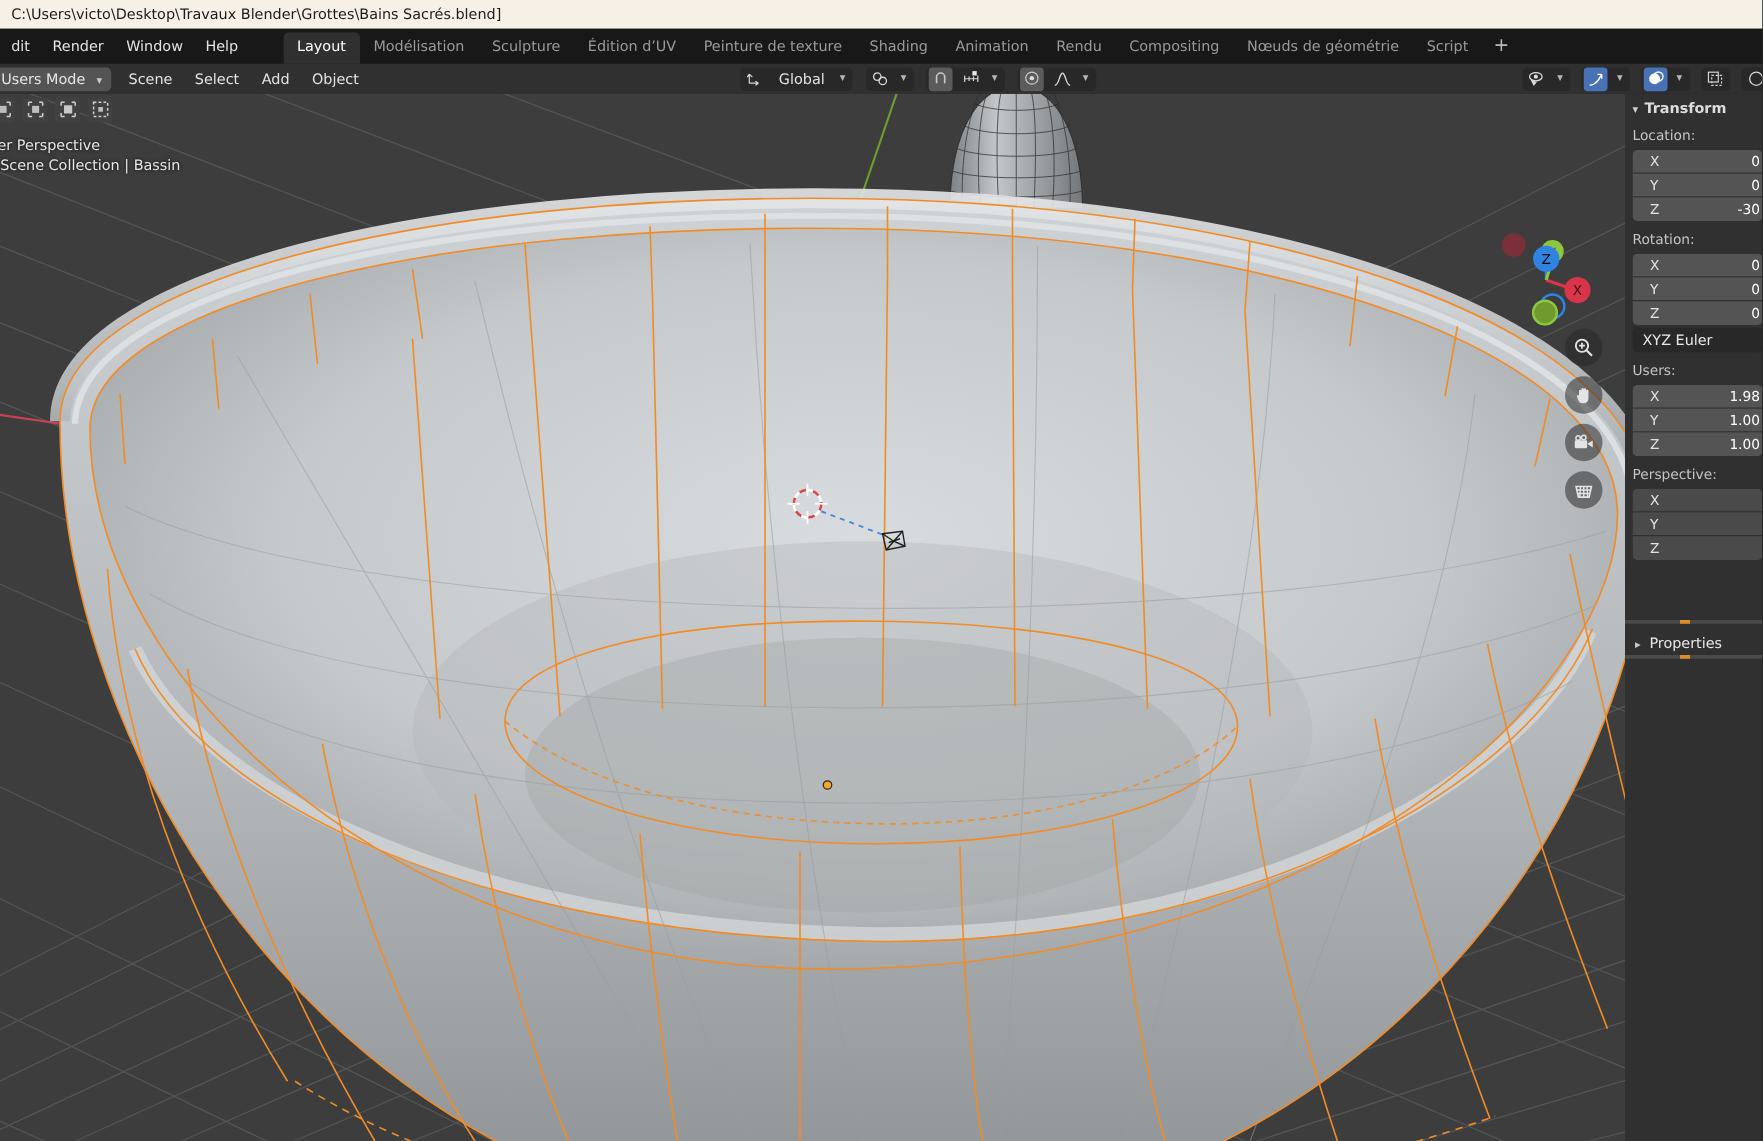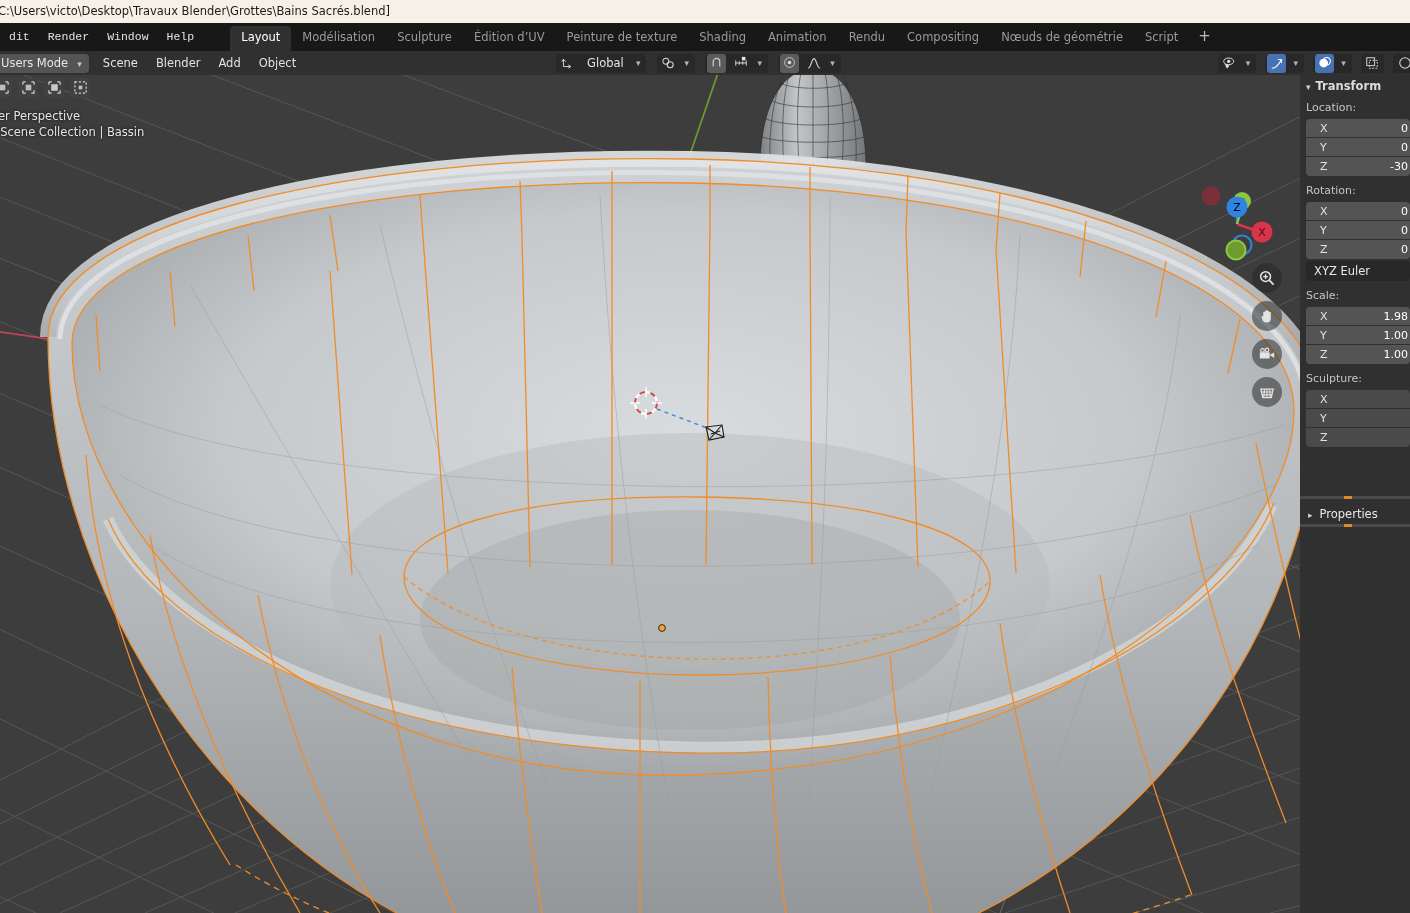--- a/index.html
+++ b/index.html
@@ -9,30 +9,30 @@
     font-family:"DejaVu Sans", sans-serif;
     -webkit-font-smoothing:antialiased;
   }
   #app { position:relative; width:1410px; height:913px; }
 
   
   .titlebar{
     position:absolute; left:0; top:0; width:1410px; height:23px;
     background:#f6f0e6; color:#1b1b1b;
     font-size:11.5px; line-height:23px; white-space:nowrap;
-    padding-left:0px; overflow:hidden;
+    padding-left:11px; overflow:hidden;
   }
   .titlebar span{ margin-left:-2px; }
 
   
   .topbar{
     position:absolute; left:0; top:23px; width:1410px; height:28px;
     background:#181818; white-space:nowrap; overflow:hidden;
   }
-  .topmenu{ display:inline-block; vertical-align:top; height:16px;font-family:Liberation Mono, monospace; }
+  .topmenu{ display:inline-block; vertical-align:top; height:16px; }
   .topmenu .mi{
     display:inline-block; color:#e2e2e2; font-size:11.5px;
     line-height:28px; padding:0 9px;
   }
   .tabs{ display:inline-block; vertical-align:top; height:28px; margin-left:22px;}
   .tab{
     display:inline-block; color:#9a9a9a; font-size:11.5px;
     line-height:22px; height:36px; margin-top:3px; padding:0 11px;
     border-radius:4px 4px 0 0;
   }
@@ -48,21 +48,21 @@
   .modeselect{
     display:inline-block; height:19px; margin-top:2.5px; margin-left:-8px;
     background:#545454; border-radius:4px; color:#e6e6e6;
     font-size:11.5px; line-height:19px; padding:0 7px 0 9px;
   }
   .modeselect .chev{ color:#c8c8c8; margin-left:9px; font-size:9px; }
   .vh-left .mi{
     display:inline-block; color:#e2e2e2; font-size:11.5px;
     line-height:24px; padding:0 9px;
   }
-  .vh-mid{ position:absolute; left:556px; top:0; height:24px;}
+  .vh-mid{ position:absolute; left:592px; top:0; height:24px;}
   .btngrp{
     display:inline-block; vertical-align:top; height:19px; margin-top:2.5px;
     background:#282828; border-radius:4px; margin-right:5px; padding:0 2px;
     line-height:19px; white-space:nowrap;
   }
   .btngrp .lbl{ display:inline-block; color:#e3e3e3; font-size:11.5px; vertical-align:top; padding:0 5px;}
   .btngrp .chev{ display:inline-block; color:#b6b6b6; font-size:9px; vertical-align:top; padding:0 4px 0 2px;}
   .ibtn{
     display:inline-block; width:19px; height:19px; vertical-align:top;
     position:relative;
@@ -163,21 +163,21 @@
     <div class="topmenu" id="top-menus"><span class="mi">dit</span><span class="mi">Render</span><span class="mi">Window</span><span class="mi">Help</span></div>
     <div class="tabs" id="workspace-tabs"><span class="tab active">Layout</span><span class="tab">Modélisation</span><span class="tab">Sculpture</span><span class="tab">Édition d’UV</span><span class="tab">Peinture de texture</span><span class="tab">Shading</span><span class="tab">Animation</span><span class="tab">Rendu</span><span class="tab">Compositing</span><span class="tab">Nœuds de géométrie</span><span class="tab">Script</span><span class="tab plus">+</span></div>
   </div>
 
   <div class="vpheader">
 
     <div class="vh-left">
       <div class="modeselect">
         <span>Users Mode</span><span class="chev">▾</span>
       </div>
-      <span id="vp-menus"><span class="mi">Scene</span><span class="mi">Blender</span><span class="mi">Add</span><span class="mi">Object</span></span>
+      <span id="vp-menus"><span class="mi">Scene</span><span class="mi">Select</span><span class="mi">Add</span><span class="mi">Object</span></span>
     </div>
 
     <div class="vh-mid">
       
       <div class="btngrp">
         <span class="ibtn">
           <svg width="13" height="13" viewBox="0 0 16 16">
               <path d="M3 13 L3 4 M3 4 L6 7 M3 4 L1 7" stroke="#d6d6d6" fill="none" stroke-width="1.2"></path>
               <path d="M3 13 L12 13 M12 13 L9 11 M12 13 L9 15" stroke="#d6d6d6" fill="none" stroke-width="1.2"></path>
             </svg>
@@ -627,38 +627,38 @@
           <span class="v">0</span>
         </div>
         <div class="field">
           <span class="k">Z</span>
           <span class="v">0</span>
         </div>
       </div>
     <div class="rotmode">XYZ Euler</div>
 
     <div class="psep"></div>
-    <div class="plabel">Scale:</div>
+    <div class="plabel">Users:</div>
     <div class="fieldgrp" id="scale-fields">
         <div class="field">
           <span class="k">X</span>
           <span class="v">1.98</span>
         </div>
         <div class="field">
           <span class="k">Y</span>
           <span class="v">1.00</span>
         </div>
         <div class="field">
           <span class="k">Z</span>
           <span class="v">1.00</span>
         </div>
       </div>
 
     <div class="psep"></div>
-    <div class="plabel">Sculpture:</div>
+    <div class="plabel">Perspective:</div>
     <div class="fieldgrp" id="dim-fields">
         <div class="field dark">
           <span class="k">X</span>
           <span class="v"></span>
         </div>
         <div class="field dark">
           <span class="k">Y</span>
           <span class="v"></span>
         </div>
         <div class="field dark">

